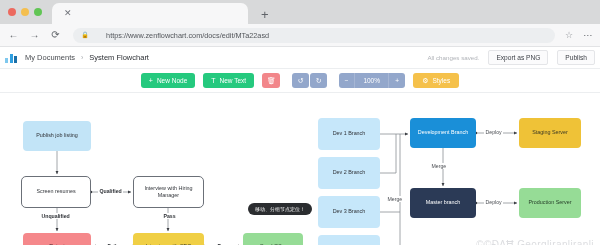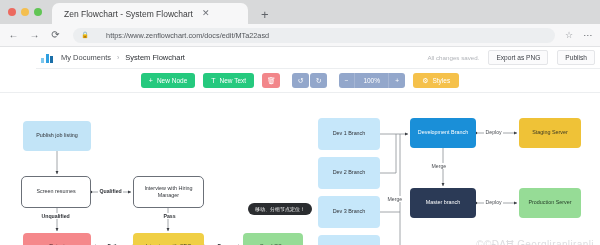--- a/index.html
+++ b/index.html
@@ -88,21 +88,20 @@
     letter-spacing: 0; line-height: 1; writing-mode: vertical-rl;
   }
 
   
   #app-header {
     height: 22px;
     background: #ffffff;
     display: flex; align-items: center;
     padding: 0 5px;
     border-bottom: 1px solid #eceef0;
-    margin-left: 36px;
   }
   #app-logo {
     width: 12px; height: 11px;
     display: flex; align-items: flex-end; gap: 1.5px;
     margin-right: 8px;
   }
   #app-logo i { display: block; width: 3px; background: #2f9fe0; }
   #app-logo i:nth-child(1) { height: 5px; background:#7fc8ee; }
   #app-logo i:nth-child(2) { height: 9px; background:#2f9fe0; }
   #app-logo i:nth-child(3) { height: 7px; background:#1b6fa8; }
@@ -233,21 +232,20 @@
 
 <div id="browser-chrome">
 
   <div id="tab-strip">
     <div id="traffic-lights">
       <span class="dot red"></span>
       <span class="dot yellow"></span>
       <span class="dot green"></span>
     </div>
     <div id="active-tab">
-      <span id="tab-title">Zen Flowchart - System Flowchart</span>
       <span id="tab-close">✕</span>
     </div>
     <span id="new-tab-button">+</span>
   </div>
 
   <div id="nav-bar">
     <span class="nav-icon">←</span>
     <span class="nav-icon">→</span>
     <span class="nav-icon">⟳</span>
     <div id="omnibox">

